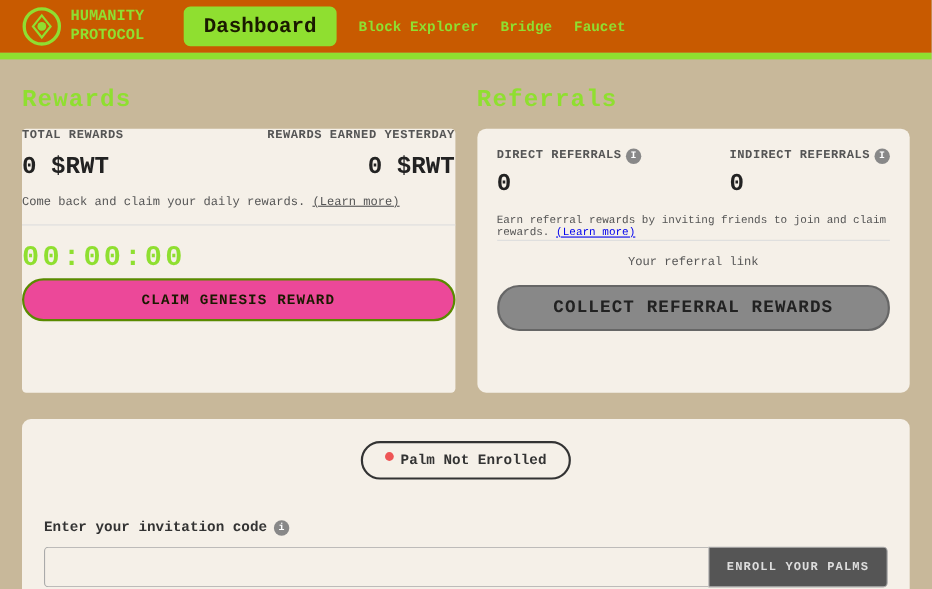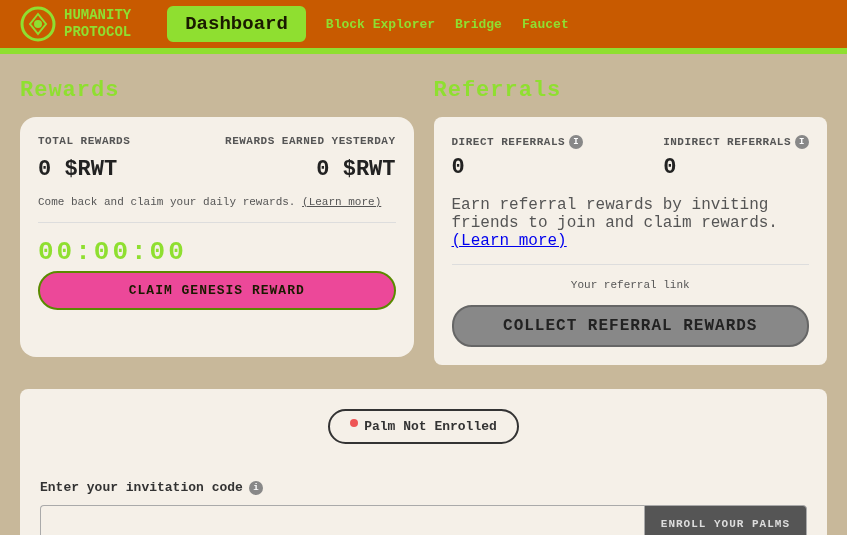--- a/index.html
+++ b/index.html
@@ -78,22 +78,21 @@
     }
     .section-title {
       color: #8fdf30;
       font-size: 22px;
       font-weight: bold;
       margin-bottom: 14px;
       letter-spacing: 1px;
     }
     .rewards-card {
       background-color: #f5f0e8;
-      border-radius: 16px;
-      padding: 18px;
+      border-radius: 4px;
       min-height: 240px;
     }
     .rewards-header-row {
       display: flex;
       justify-content: space-between;
       margin-bottom: 10px;
     }
     .rewards-label {
       font-size: 11px;
       color: #555;
@@ -181,23 +180,22 @@
       gap: 4px;
     }
     .referral-col-value {
       font-size: 22px;
       font-weight: bold;
       color: #222;
       margin-top: 6px;
       margin-bottom: 4px;
     }
     .referral-note {
-      font-size: 16px;
-      color: #555;
-      margin-bottom: 14px;
+      font-size: 10px;
+      color: #555;
     }
     .referral-link-row {
       display: flex;
       align-items: center;
       gap: 6px;
       margin-bottom: 4px;
     }
     .referral-link-input {
       flex: 1;
       background-color: #e8e0d0;

